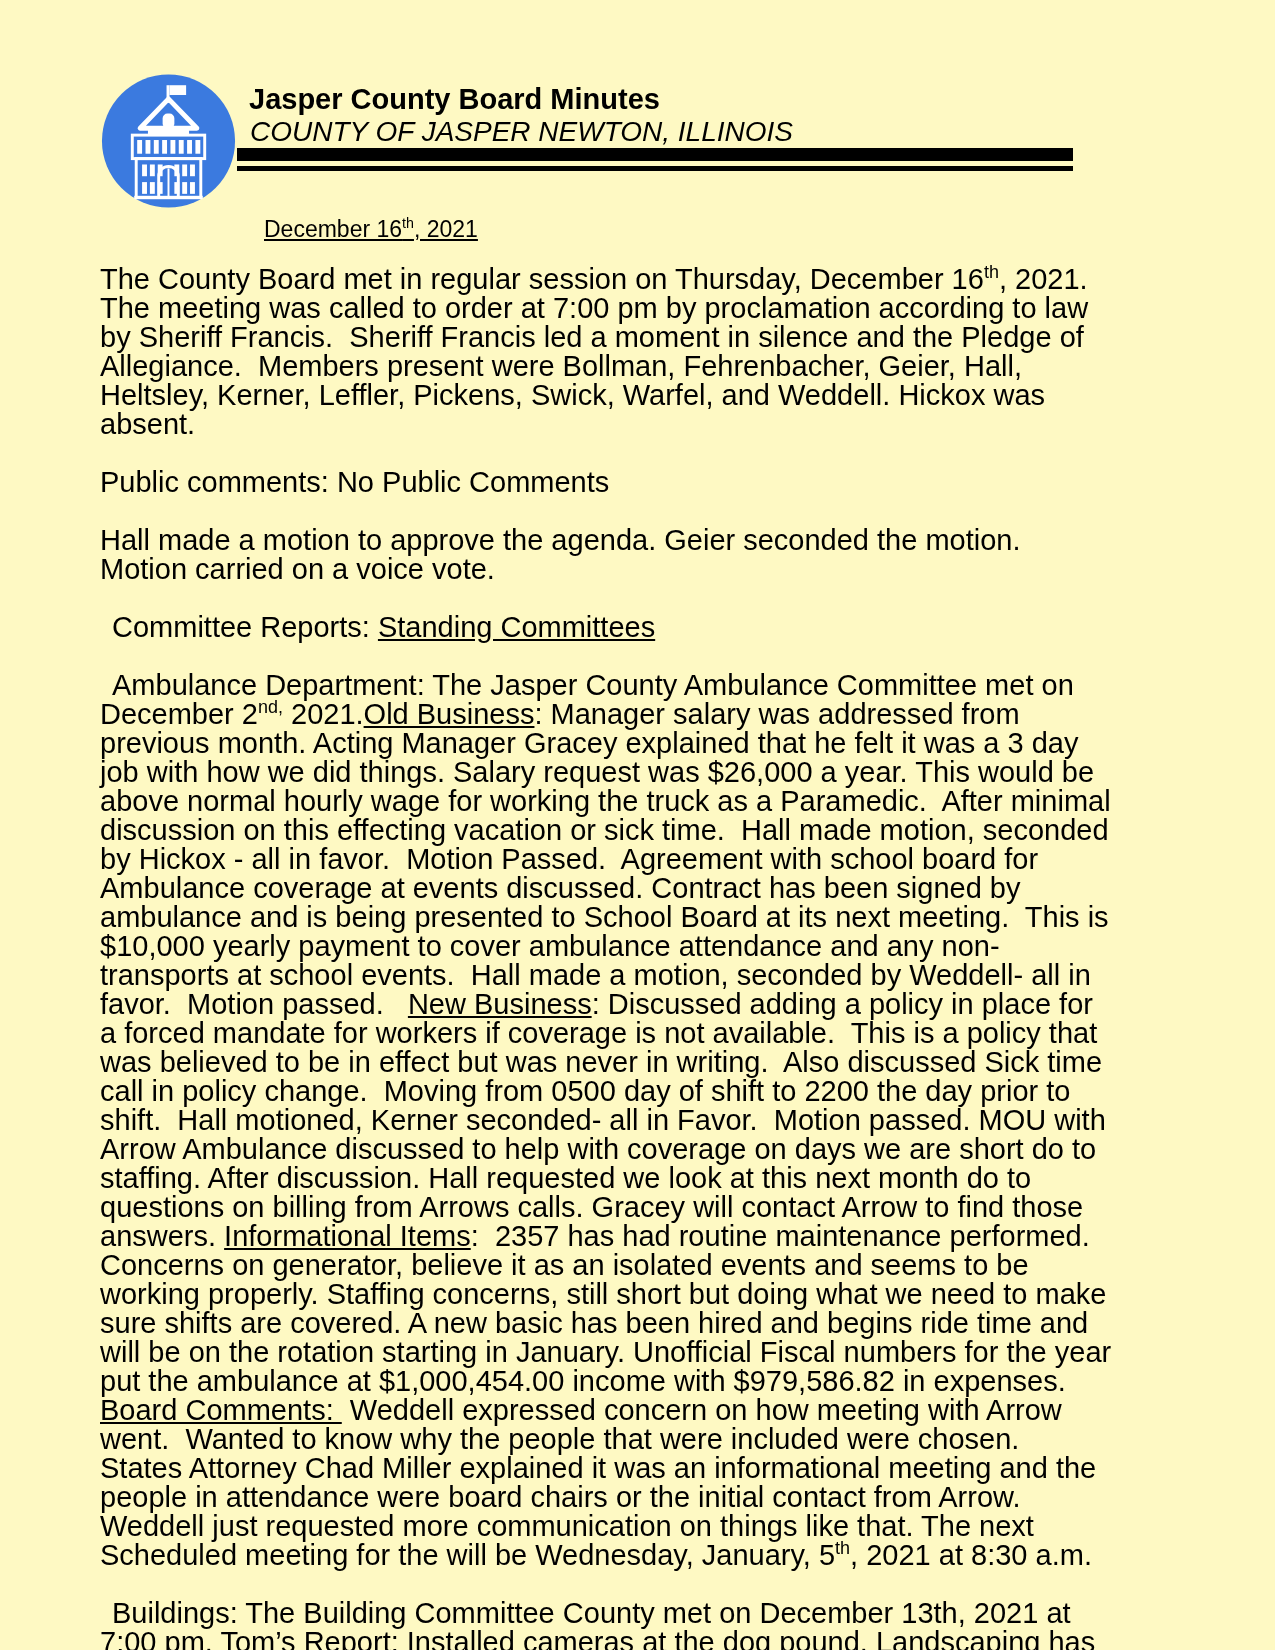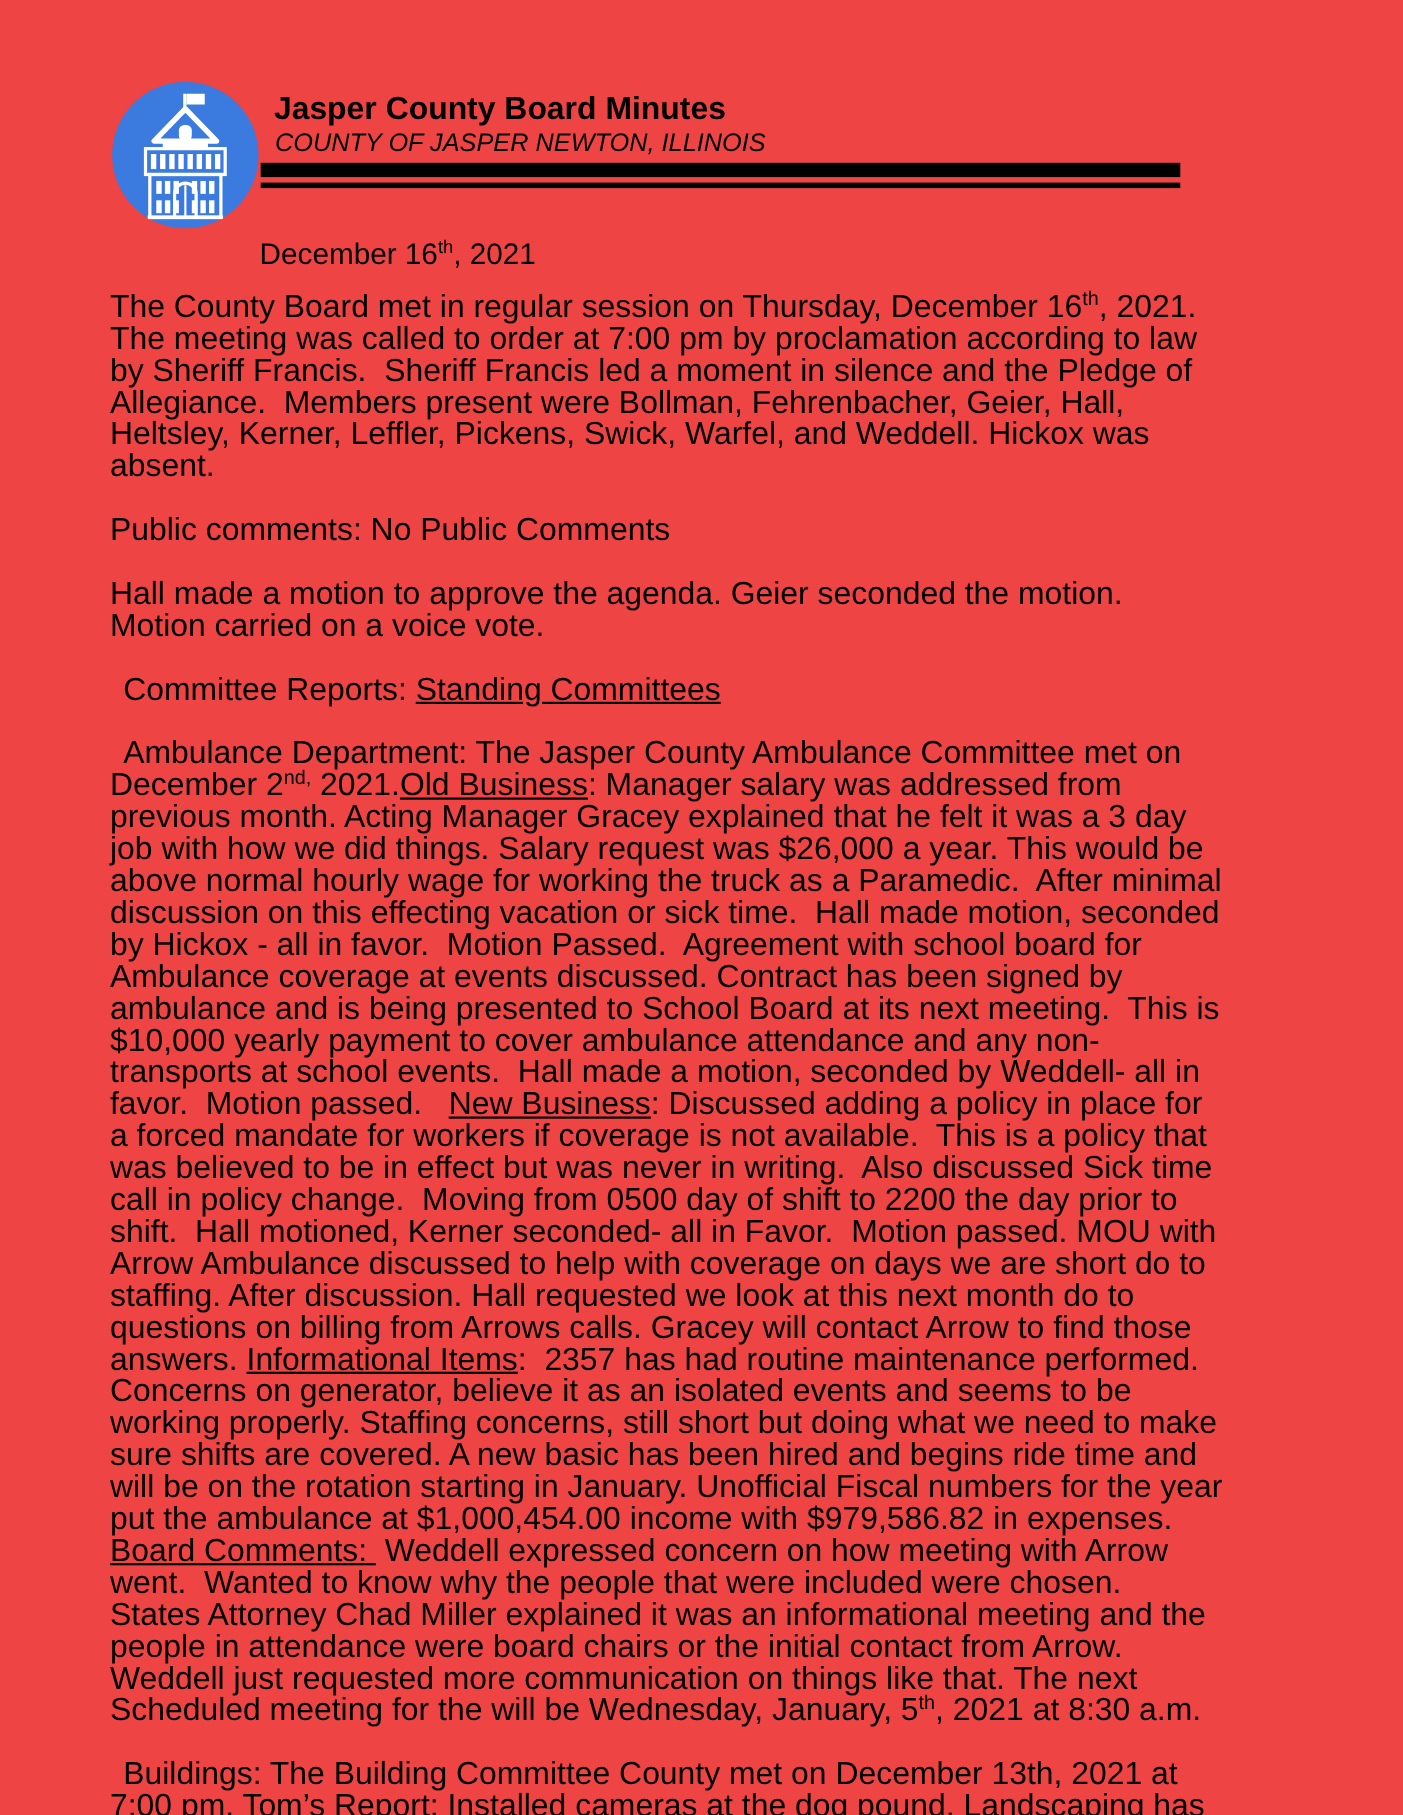--- a/index.html
+++ b/index.html
@@ -1,20 +1,20 @@
 <!DOCTYPE html>
 <html><head>
 <meta charset="utf-8">
 <style>
   html, body { margin: 0; padding: 0; background: #ffffff; }
   .page {
     position: relative;
     width: 1275px;
     height: 1650px;
-    background: #ef4444;
+    background: #fef9c3;
     font-family: "Liberation Sans", sans-serif;
     color: #000000;
     overflow: hidden;
   }
   .pre { white-space: pre-wrap; }
 
   
   .logo {
     position: absolute;
     left: 100px; top: 72px;
@@ -25,21 +25,21 @@
   .title {
     position: absolute;
     left: 249px; top: 83px;
     font-size: 29px;
     font-weight: 700;
     margin: 0;
   }
   .subtitle {
     position: absolute;
     left: 250px; top: 116px;
-    font-size: 23px;
+    font-size: 28px;
     font-style: italic;
   }
   .bar-thick {
     position: absolute;
     left: 237px; top: 148px;
     width: 836px; height: 13px;
     background: #000000;
   }
   .bar-thin {
     position: absolute;
@@ -47,22 +47,23 @@
     width: 836px; height: 5px;
     background: #000000;
   }
   .address {
     position: absolute;
     left: 246px; top: 171px;
     font-size: 21px;
   }
   .date {
     position: absolute;
-    left: 236px; top: 216px;
-    font-size: 27px;
+    left: 264px; top: 216px;
+    font-size: 23px;
+    text-decoration: underline;
   }
 
   
   .body-text {
     position: absolute;
     left: 100px; top: 265px;
     width: 1013px;
     font-size: 29px;
     line-height: 29px;
   }

